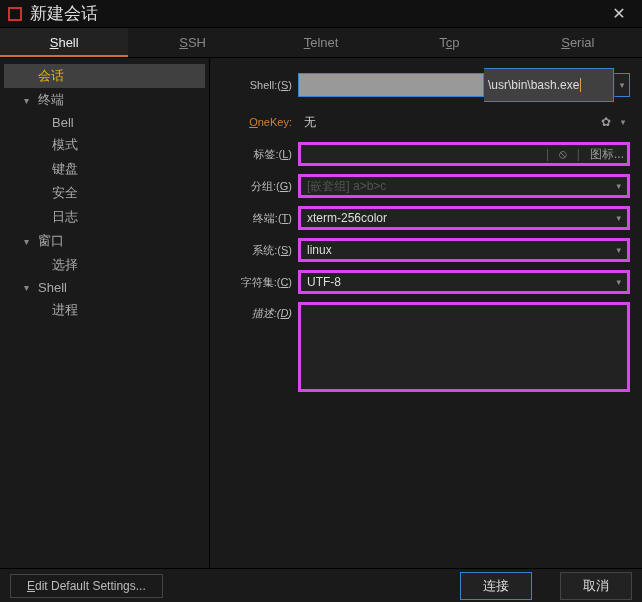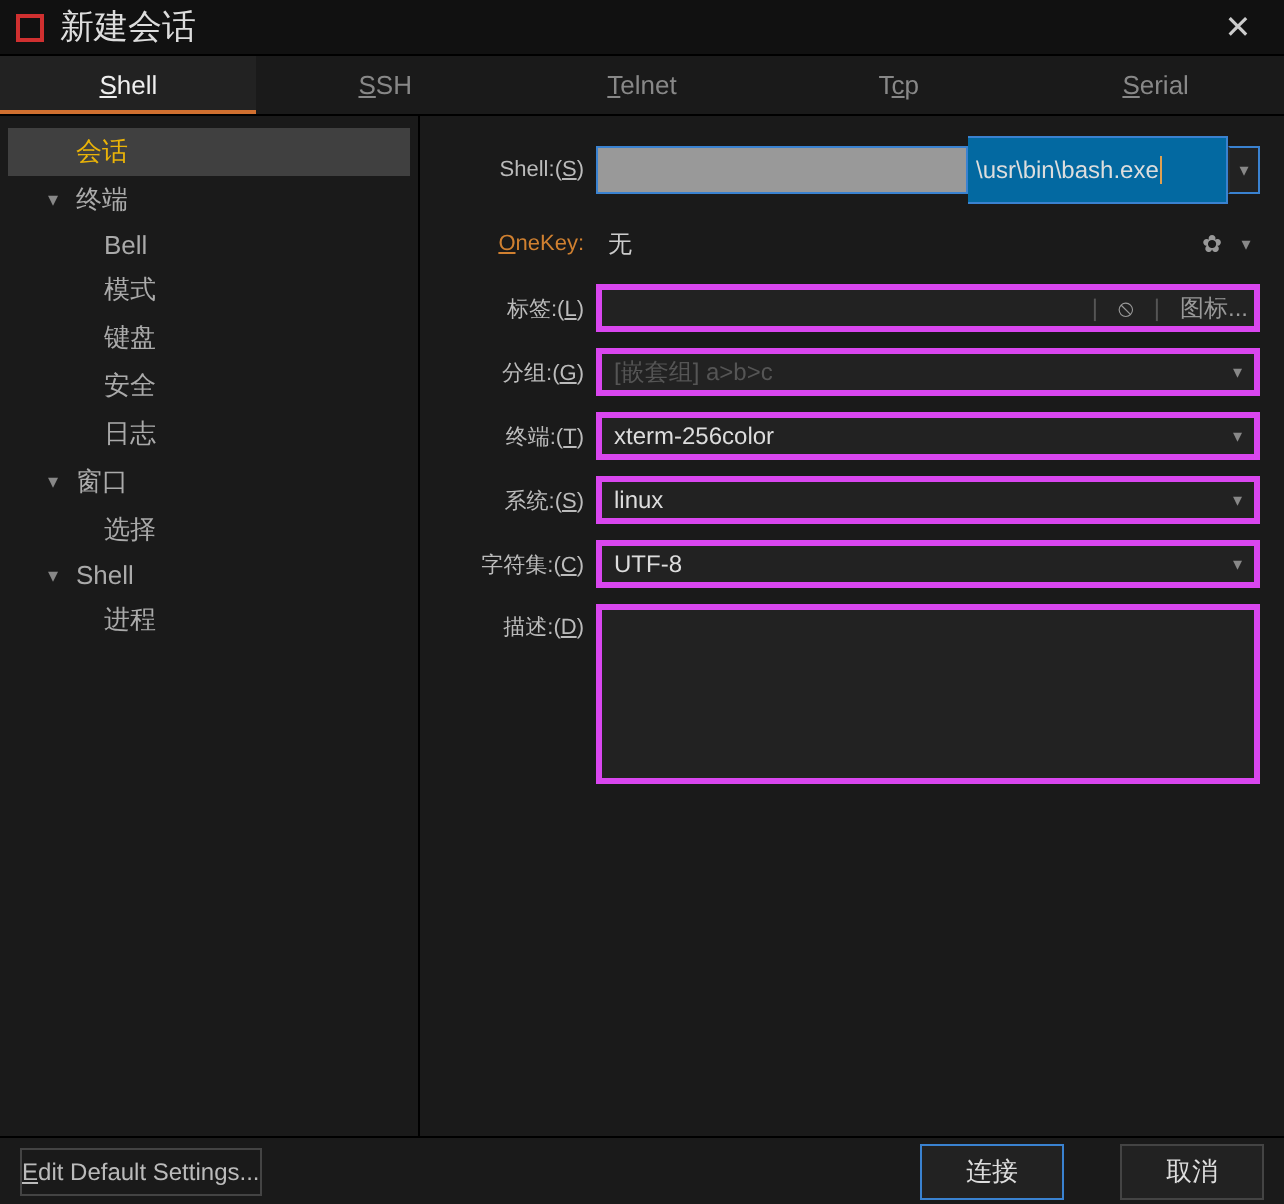--- a/index.html
+++ b/index.html
@@ -124,21 +124,21 @@
 }
 .shell-row .shell-left {
   flex: 1;
   height: 24px;
   background: #999;
   border: 1px solid #3a82d0;
 }
 .shell-row .shell-right {
   width: 130px;
   height: 24px;
-  background: #0369a1;
+  background: #404040;
   border: 1px solid #3a82d0;
   border-left: none;
   color: #ddd;
   padding: 16px 4px;
   font-size: 12px;
   display: flex;
   align-items: center;
 }
 .shell-row .shell-right .caret {
   border-left: 1px solid #e0a050;
@@ -187,39 +187,39 @@
   height: 34px;
   display: flex;
   align-items: center;
   padding: 0 10px;
   background: #1a1a1a;
   border-top: 1px solid #000;
 }
 .footer .left-btn {
   color: #bbb;
   border: 1px solid #444;
-  padding: 4px 0;
+  padding: 4px 16px;
   cursor: pointer;
   font-size: 12px;
 }
 .footer .spacer { flex: 1; }
 .footer .btn {
   border: 1px solid #444;
   background: #222;
   color: #ddd;
   padding: 4px 0;
   width: 72px;
   text-align: center;
   margin-left: 28px;
   cursor: pointer;
   font-size: 13px;
 }
 .footer .btn.primary { border-color: #3a82d0; }
 .desc-row { align-items: flex-start; }
-.desc-row .lbl { padding-top: 4px; }
+.desc-row .lbl { padding-top: 4px; font-style: italic; }
 </style>
 </head>
 <body>
 
 <div class="titlebar">
   <div class="logo"></div>
   <div class="title">新建会话</div>
   <div class="close">✕</div>
 </div>
 

